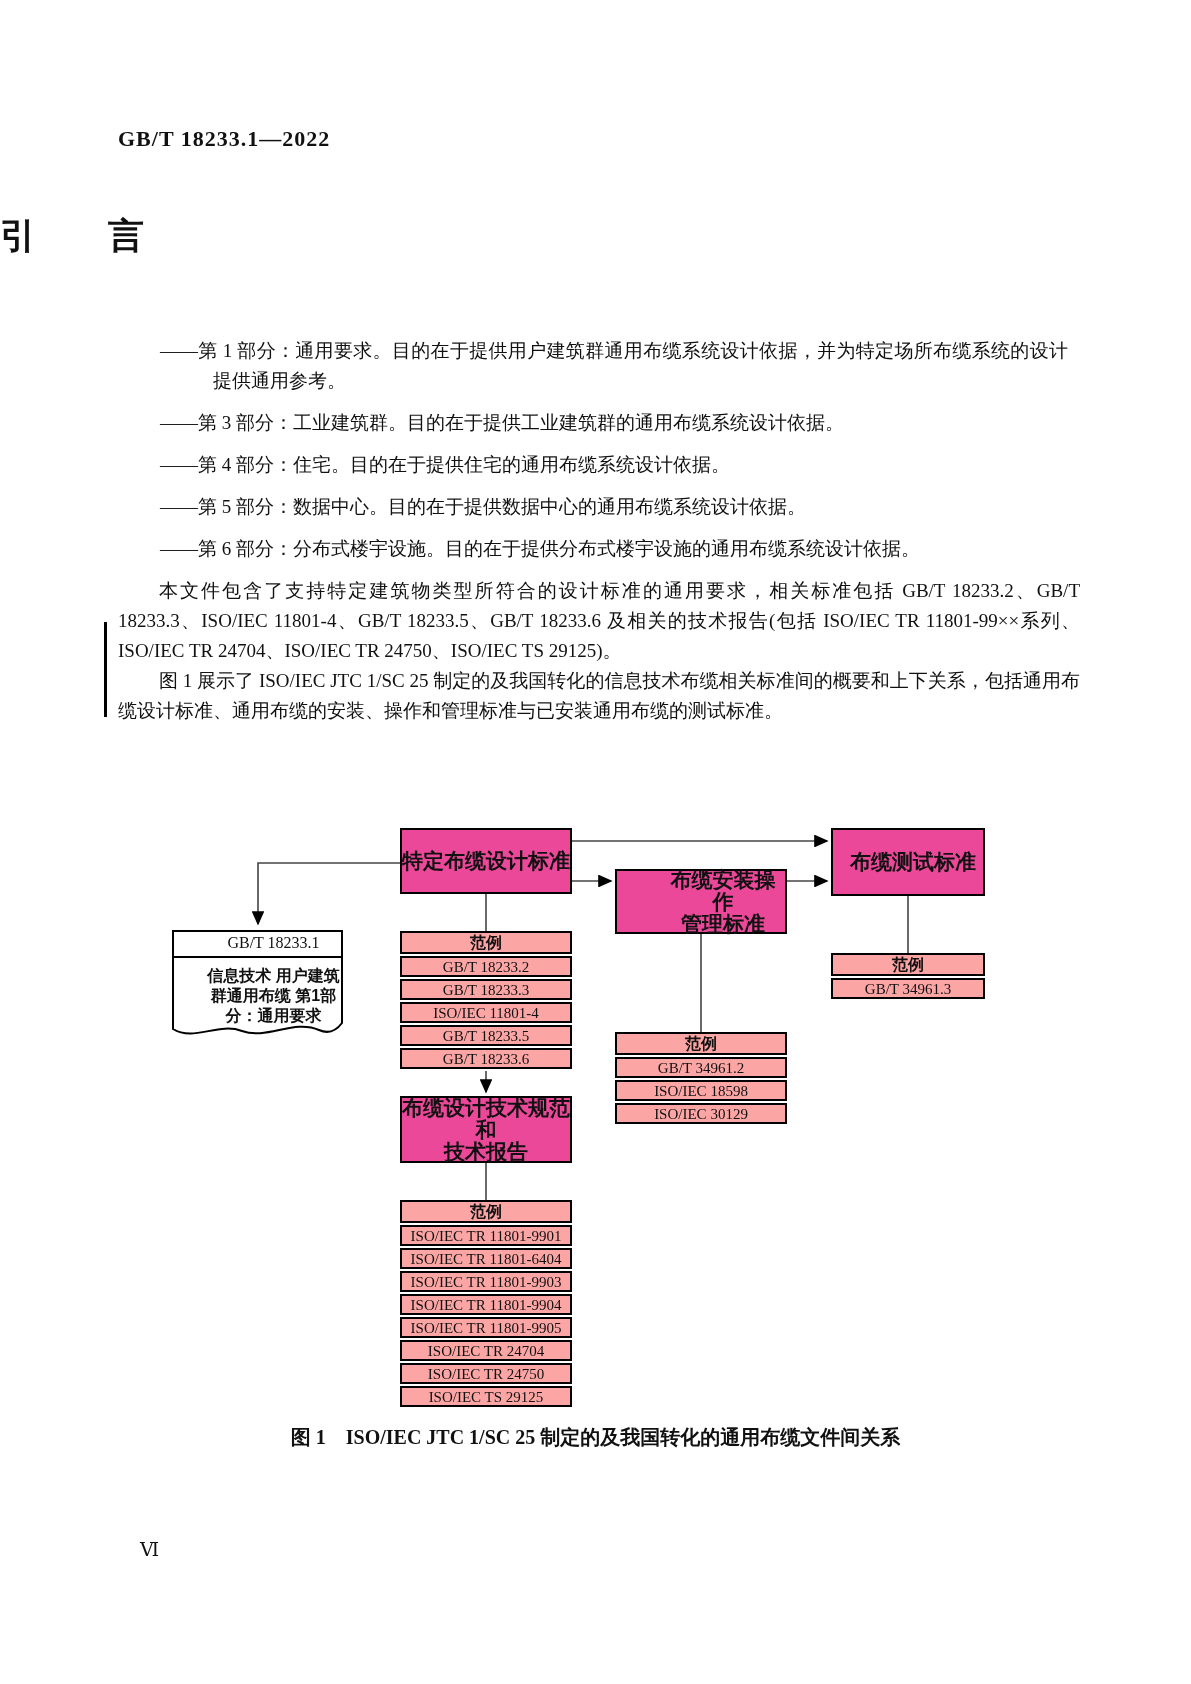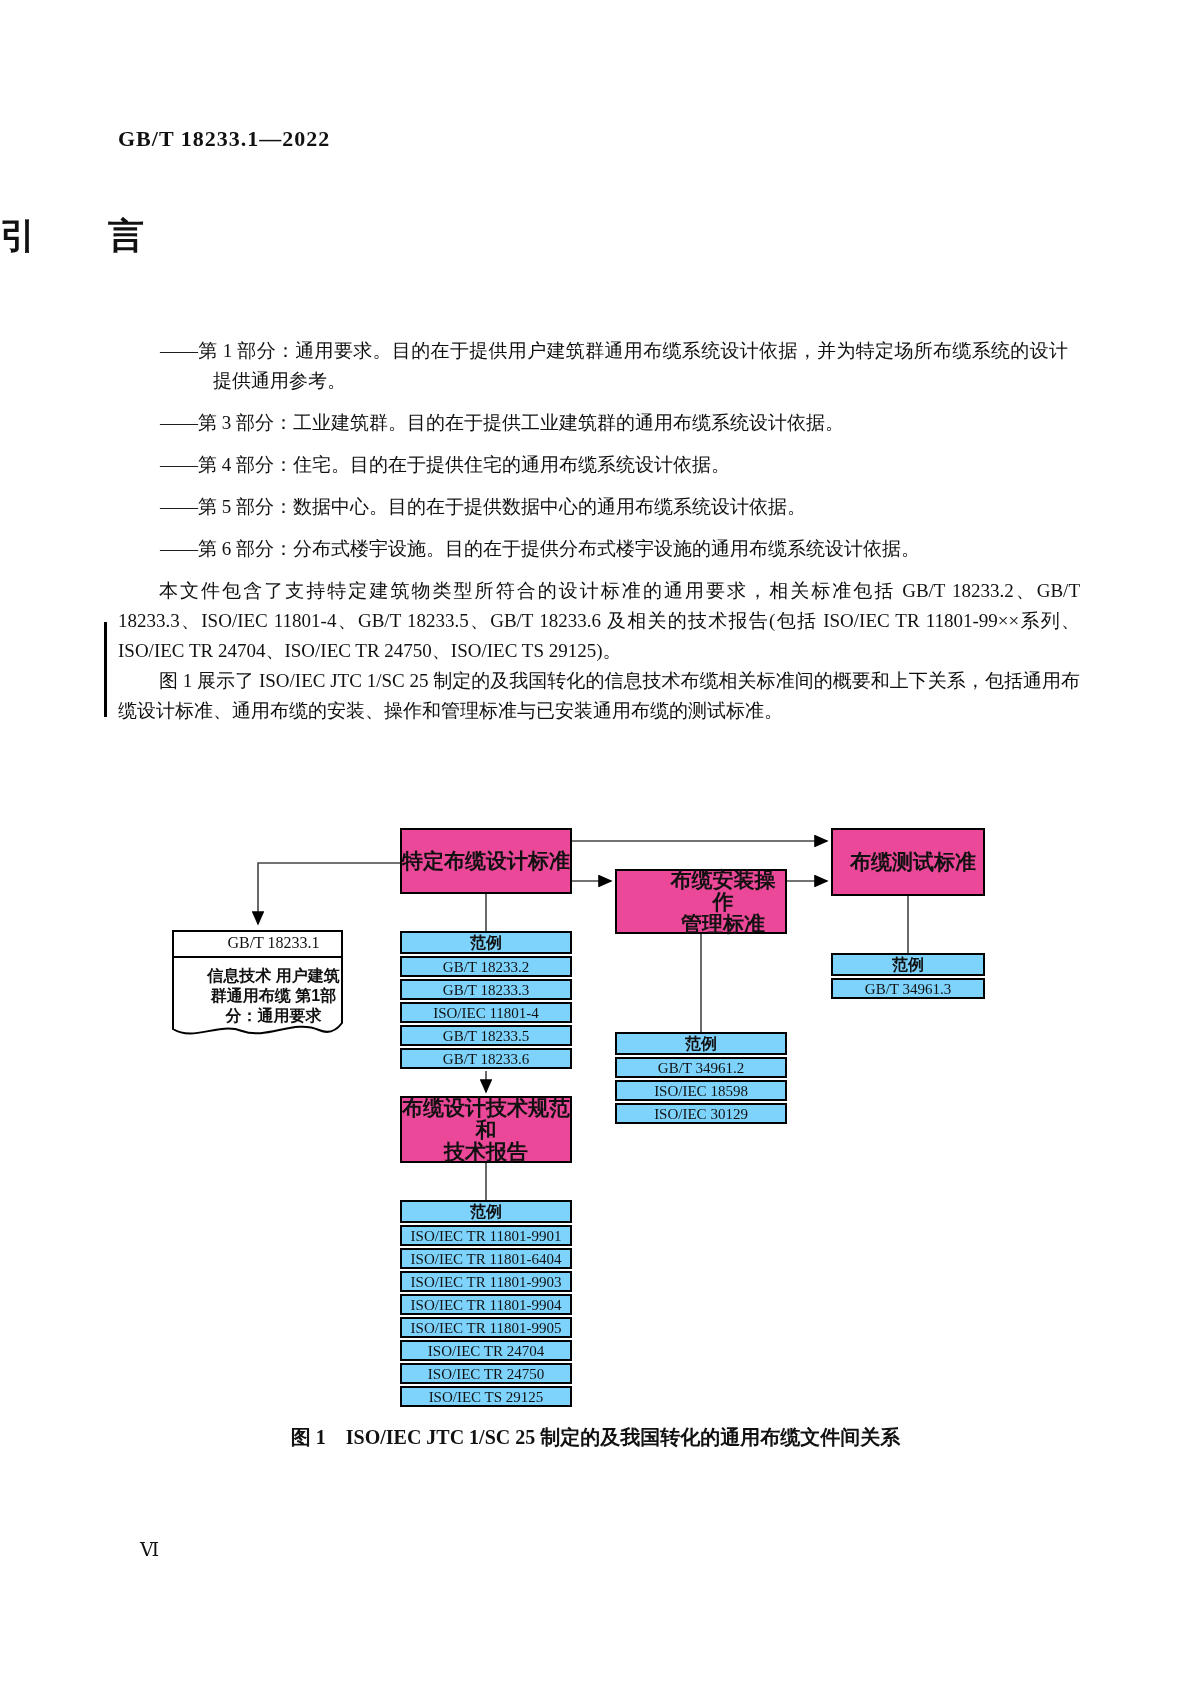--- a/index.html
+++ b/index.html
@@ -16,21 +16,21 @@
 
   
   .dbox {
     position:absolute; box-sizing:border-box; border:2px solid #000; background:#ec4899;
     display:flex; flex-direction:column; align-items:center; justify-content:center;
     font-family:"Liberation Sans","DejaVu Sans",sans-serif;
     font-weight:bold; font-size:21px; line-height:22px; text-align:center;
   }
   .dtable { position:absolute; width:172px; }
   .cell {
-    box-sizing:border-box; height:21px; border:2px solid #000; margin-bottom:2px; background:#7dd3fc;
+    box-sizing:border-box; height:21px; border:2px solid #000; margin-bottom:2px; background:#fca5a5;
     text-align:center; font-size:15px; line-height:16px; display:flex; align-items:center; justify-content:center;
   }
   .cell.hdr { height:23px; font-weight:bold; font-size:16px; font-family:"Liberation Sans","DejaVu Sans",sans-serif; }
   .doc-shape { position:absolute; left:172px; top:930px; width:171px; height:118px;padding-left:32px; }
   .doc-shape .hdr-text { position:absolute; left:0; top:4px; width:100%; text-align:center; font-size:16px; }
   .doc-shape .body-text { position:absolute; left:0; top:36px; width:100%; text-align:center;
     font-family:"Liberation Sans","DejaVu Sans",sans-serif; font-weight:bold; font-size:16px; line-height:20px; }
   .fig-caption { position:absolute; left:0; top:1424px; width:100%; text-align:center; font-weight:bold; font-size:20px; }
   .page-num { position:absolute; left:140px; top:1538px; font-size:19px; }
   svg { position:absolute; }

